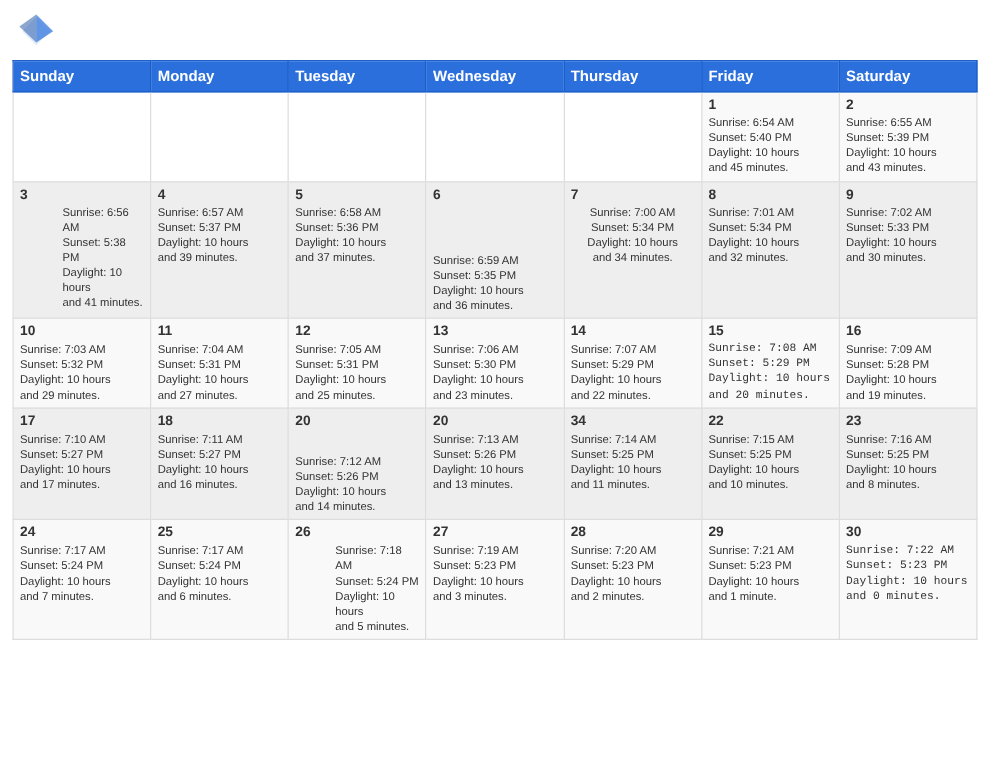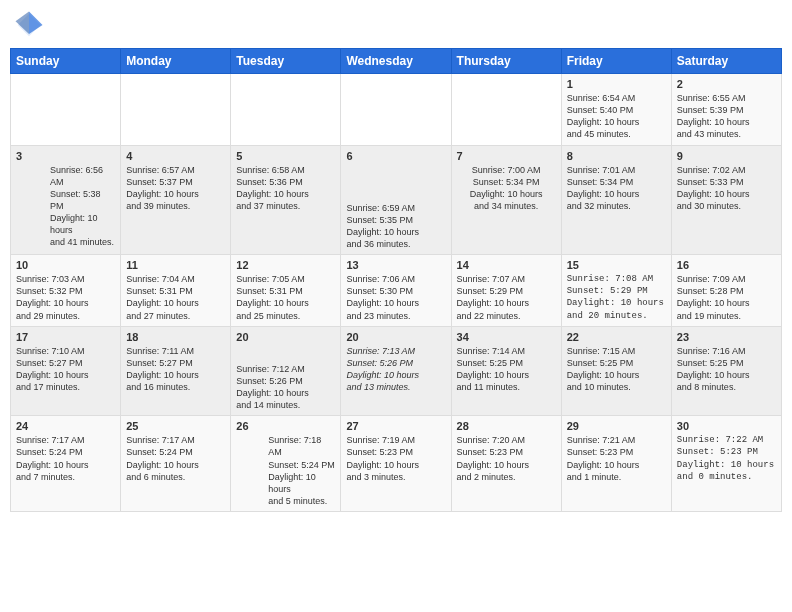--- a/index.html
+++ b/index.html
@@ -268,21 +268,21 @@
         </td>
         <td>
           <span class="day-num">20</span>
           <div class="day-info" style="white-space: pre-line; margin-top: 20px;">Sunrise: 7:12 AM
 Sunset: 5:26 PM
 Daylight: 10 hours
 and 14 minutes.</div>
         </td>
         <td>
           <span class="day-num">20</span>
-          <div class="day-info" style="white-space: pre-line; font-style: italic;">Sunrise: 7:13 AM
+          <div class="day-info" style="white-space: pre-line;">Sunrise: 7:13 AM
 Sunset: 5:26 PM
 Daylight: 10 hours
 and 13 minutes.</div>
         </td>
         <td>
           <span class="day-num">34</span>
           <div class="day-info" style="white-space: pre-line;">Sunrise: 7:14 AM
 Sunset: 5:25 PM
 Daylight: 10 hours
 and 11 minutes.</div>

